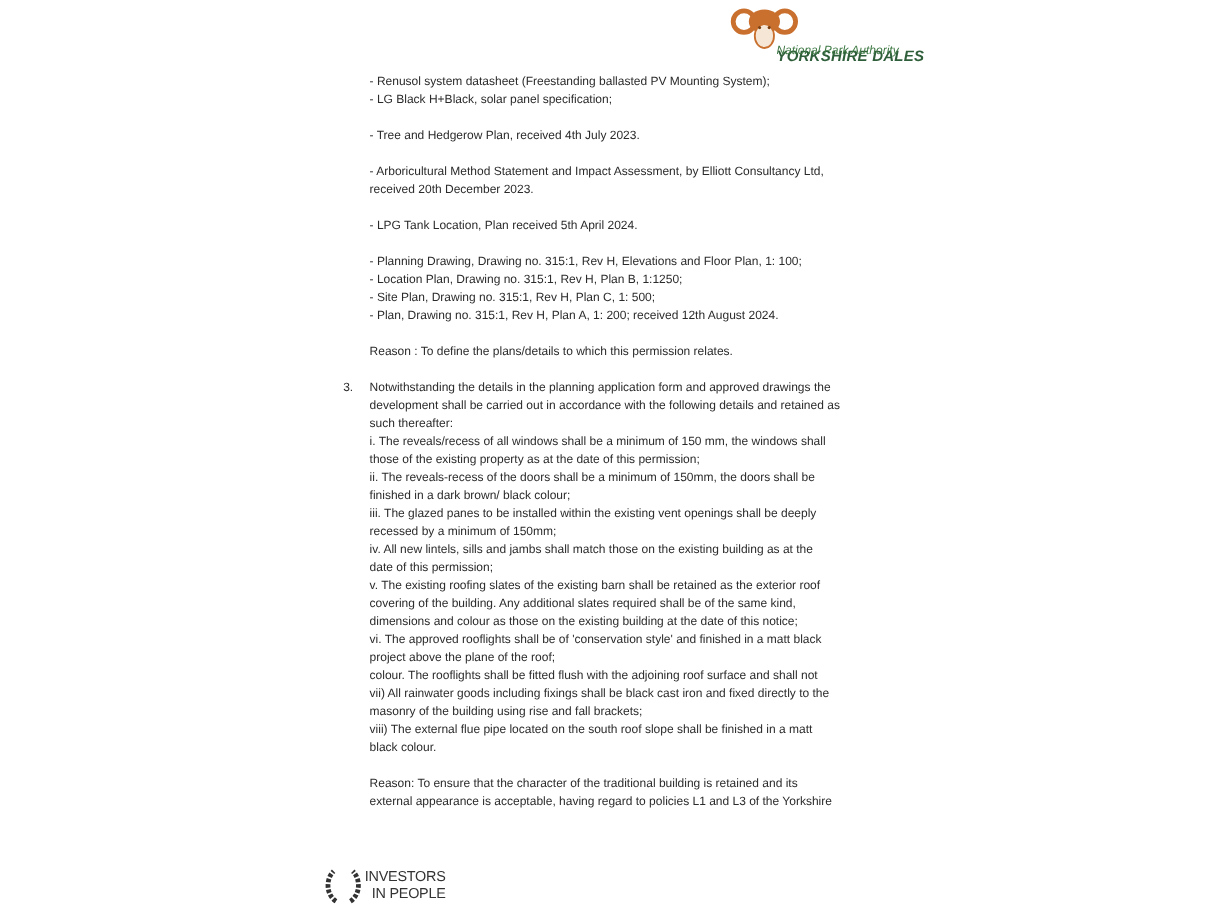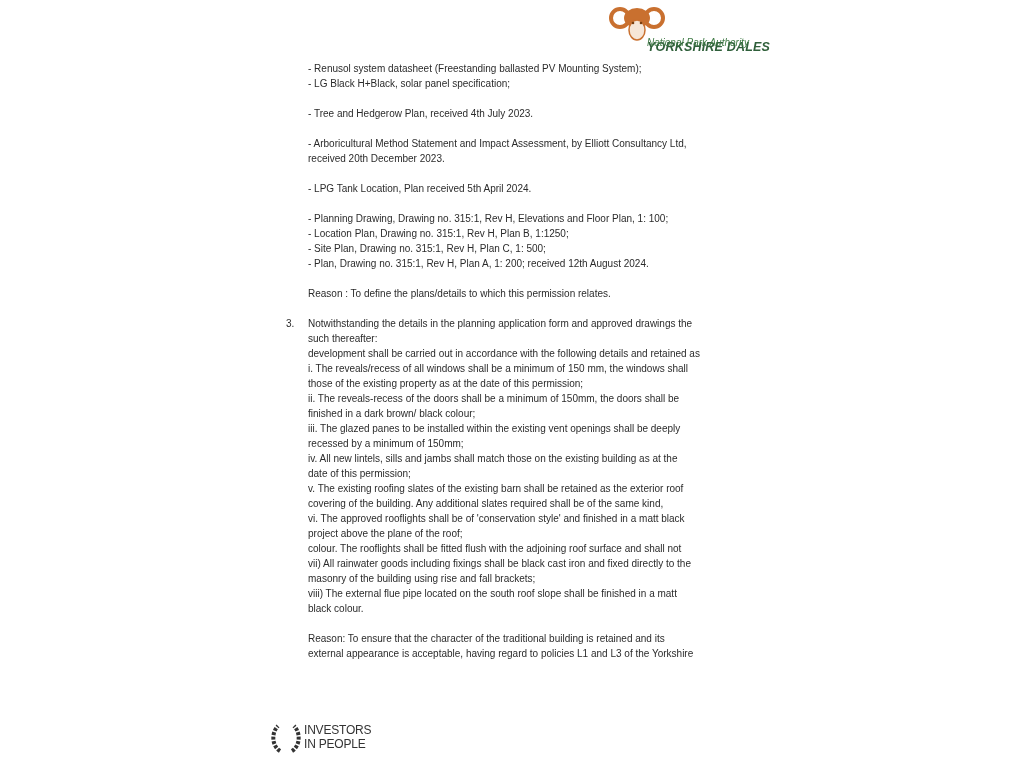--- a/index.html
+++ b/index.html
@@ -9,21 +9,21 @@
   .sheep { position:absolute; left:0; top:0; width:60px; height:38px; }
   .org-name { position:absolute; left:40px; top:36px; font-weight:bold; font-size:12.5px;
               color:#2f5f3a; letter-spacing:0.2px; white-space:nowrap; }
   .org-sub { position:absolute; left:40px; top:33px; font-size:10px; color:#3f7a45; white-space:nowrap; }
   .content { position:absolute; left:308px; top:61px; width:460px; font-size:10px; line-height:15px; }
   .line { white-space:nowrap; height:15px; }
   .gap { height:15px; }
   .num { position:absolute; left:-22px; }
   .cond { position:relative; }
   .iip { position:absolute; left:270px; top:721px; width:130px; height:34px; }
-  .iip-text { position:absolute; left:34px; top:2px; font-size:12px; line-height:14px; color:#333; letter-spacing:-0.2px; }
+  .iip-text { position:absolute; left:34px; top:2px; font-size:12px; line-height:14px; color:#333; letter-spacing:-0.2px;text-align:right; }
 </style>
 </head>
 <body>
 
 <div class="logo-top">
   <svg class="sheep" viewBox="0 0 60 38">
     <circle cx="13" cy="14" r="9" fill="none" stroke="#c9702f" stroke-width="4"></circle>
     <circle cx="47" cy="14" r="9" fill="none" stroke="#c9702f" stroke-width="4"></circle>
     <ellipse cx="30" cy="14" rx="13" ry="10" fill="#c9702f"></ellipse>
     <ellipse cx="30" cy="26" rx="8" ry="10" fill="#f6e6d6" stroke="#c9702f" stroke-width="1.5"></ellipse>
@@ -51,32 +51,33 @@
       <div class="line">- Site Plan, Drawing no. 315:1, Rev H, Plan C,  1: 500;</div>
       <div class="line">- Plan, Drawing no. 315:1, Rev H, Plan A,  1: 200; received 12th August 2024.</div>
       <div class="gap"></div>
       <div class="line">Reason : To define the plans/details to which this permission relates.</div>
     </div>
   <div class="gap"></div>
   <div class="cond">
     <span class="num">3.</span>
     <div id="cond3">
         <div class="line">Notwithstanding the details in the planning application form and approved drawings the</div>
+        <div class="line">development shall be carried out in accordance with the following details and retained as</div>
         <div class="line">such thereafter:</div>
-        <div class="line">development shall be carried out in accordance with the following details and retained as</div>
         <div class="line">i. The reveals/recess of all windows shall be a minimum of 150 mm,  the windows shall</div>
         <div class="line">those of the existing property as at the date of this permission;</div>
         <div class="line">ii. The reveals-recess of the doors shall be a minimum of 150mm, the doors shall be</div>
         <div class="line">finished in a dark brown/ black colour;</div>
         <div class="line">iii.   The glazed panes to be installed within the existing vent openings shall be deeply</div>
         <div class="line">recessed by a minimum of 150mm;</div>
         <div class="line">iv. All new lintels,  sills and jambs shall match those on the existing building as at the</div>
         <div class="line">date of this permission;</div>
         <div class="line">v. The existing  roofing slates of the existing barn shall be retained as the exterior roof</div>
         <div class="line">covering of the building.  Any additional slates required shall be  of the same kind,</div>
+        <div class="line">dimensions and colour as those on the existing building at the date of this notice;</div>
         <div class="line">vi.  The approved rooflights shall be of 'conservation style' and finished in a matt black</div>
         <div class="line">project above the plane of the roof;</div>
         <div class="line">colour.  The rooflights shall be fitted flush with the adjoining roof surface and shall not</div>
         <div class="line">vii)   All rainwater goods including fixings shall be black cast iron and fixed directly to the</div>
         <div class="line">masonry of the building using rise and fall brackets;</div>
         <div class="line">viii)  The external flue pipe located on the south roof slope shall be finished in a matt</div>
         <div class="line">black colour.</div>
         <div class="gap"></div>
         <div class="line">Reason: To ensure that the character of the traditional building is retained and its</div>
         <div class="line">external appearance is acceptable,  having regard to policies L1 and L3 of the Yorkshire</div>

